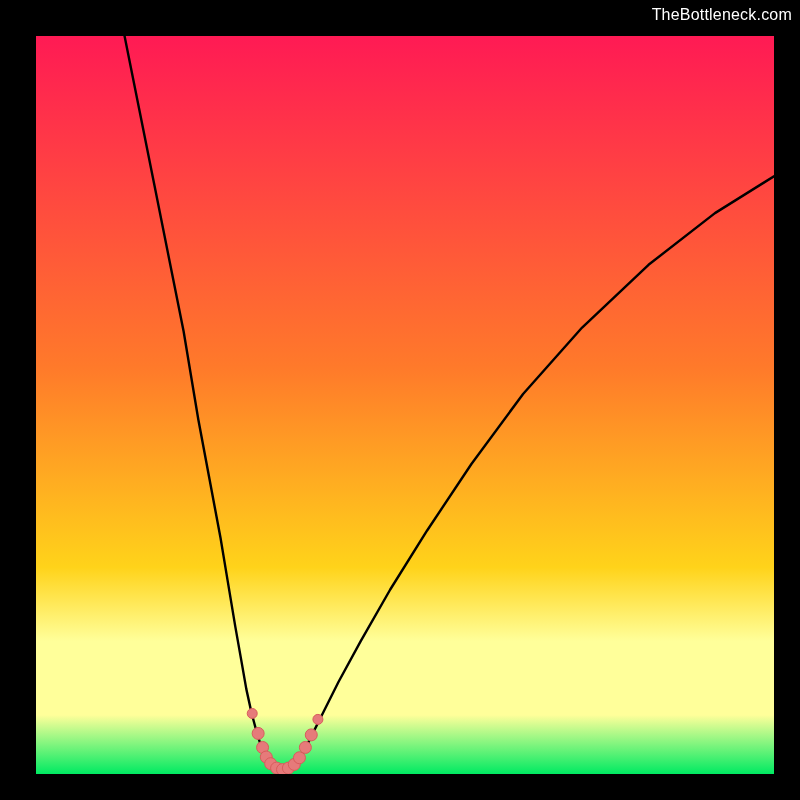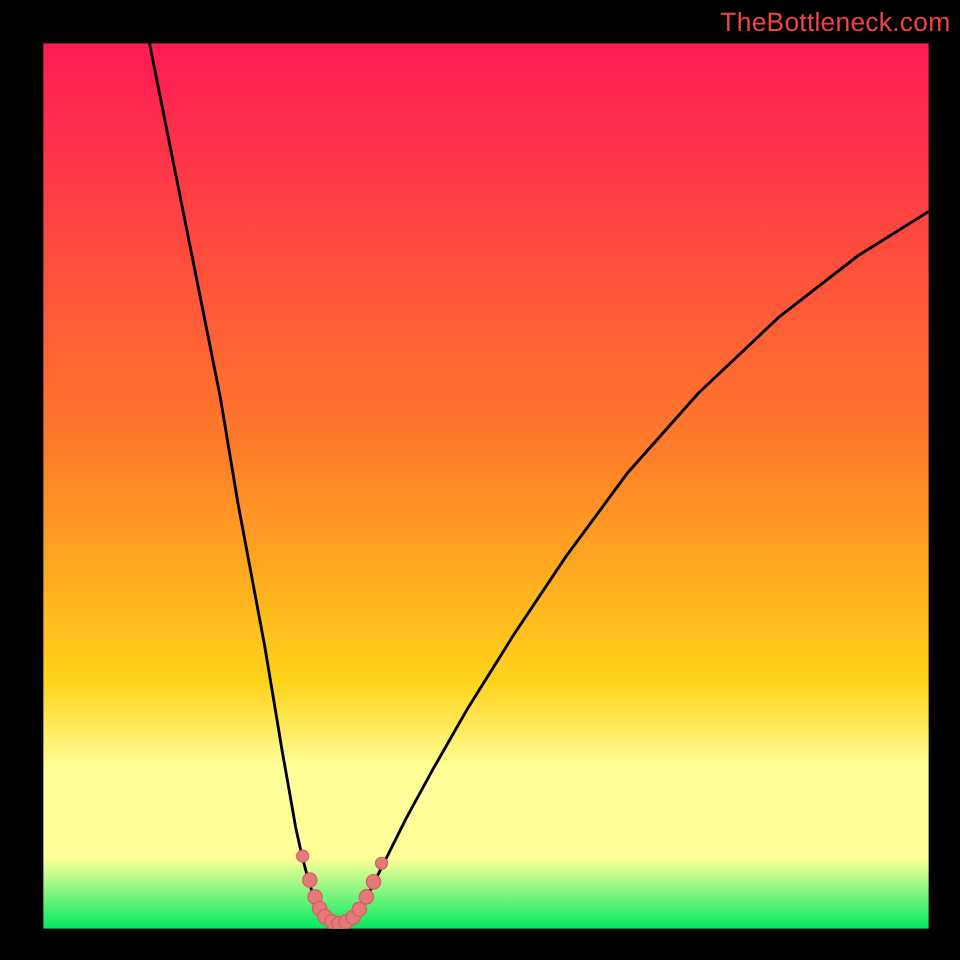--- a/index.html
+++ b/index.html
@@ -16,22 +16,22 @@
     background: #000;
   }
   .frame.top    { left: 0; top: 0; width: 800px; height: 36px; }
   .frame.bottom { left: 0; top: 774px; width: 800px; height: 26px; }
   .frame.left   { left: 0; top: 0; width: 36px; height: 800px; }
   .frame.right  { left: 774px; top: 0; width: 26px; height: 800px; }
   .watermark {
     position: absolute;
     top: 6px;
     right: 8px;
-    color: #ef4444;
-    font-size: 22px;
+    color: #ffffff;
+    font-size: 16px;
     font-weight: 400;
     letter-spacing: 0.2px;
     z-index: 50;
   }
   .plot {
     position: absolute;
     left: 36px;
     top: 36px;
     width: 738px;
     height: 738px;

